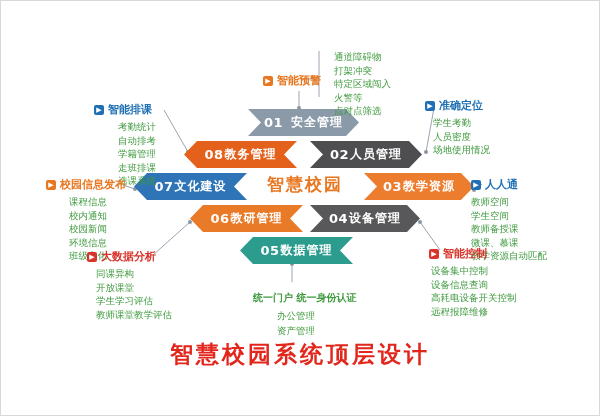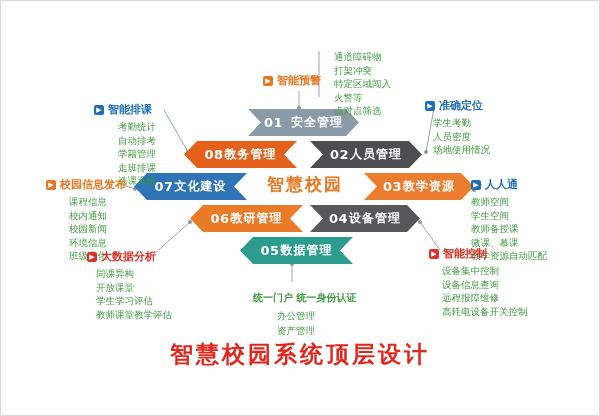--- a/index.html
+++ b/index.html
@@ -181,25 +181,25 @@
       <li>微课、慕课</li>
       <li>教学资源自动匹配</li>
     </ul>
   </div>
 
   <div class="callout" style="left:428px;top:245px;">
     <div class="head" style="color: rgb(217, 52, 43);">
       <span class="marker" style="background-color: rgb(217, 52, 43);">▶</span>
       <span>智能控制</span>
     </div>
-    <ul class="items green" style="margin-left:13px;">
+    <ul class="items green" style="margin-left:2px;">
       <li>设备集中控制</li>
       <li>设备信息查询</li>
+      <li>高耗电设备开关控制</li>
       <li>远程报障维修</li>
-      <li>高耗电设备开关控制</li>
     </ul>
   </div>
 
   <div class="callout" style="left:252px;top:290px;">
     <div class="head" style="font-size: 10px; color: rgb(63, 154, 63);">
       <span>统一门户 统一身份认证</span>
     </div>
     <ul class="items green" style="margin-left:24px;line-height:13px;">
       <li>办公管理</li>
       <li>资产管理</li>

